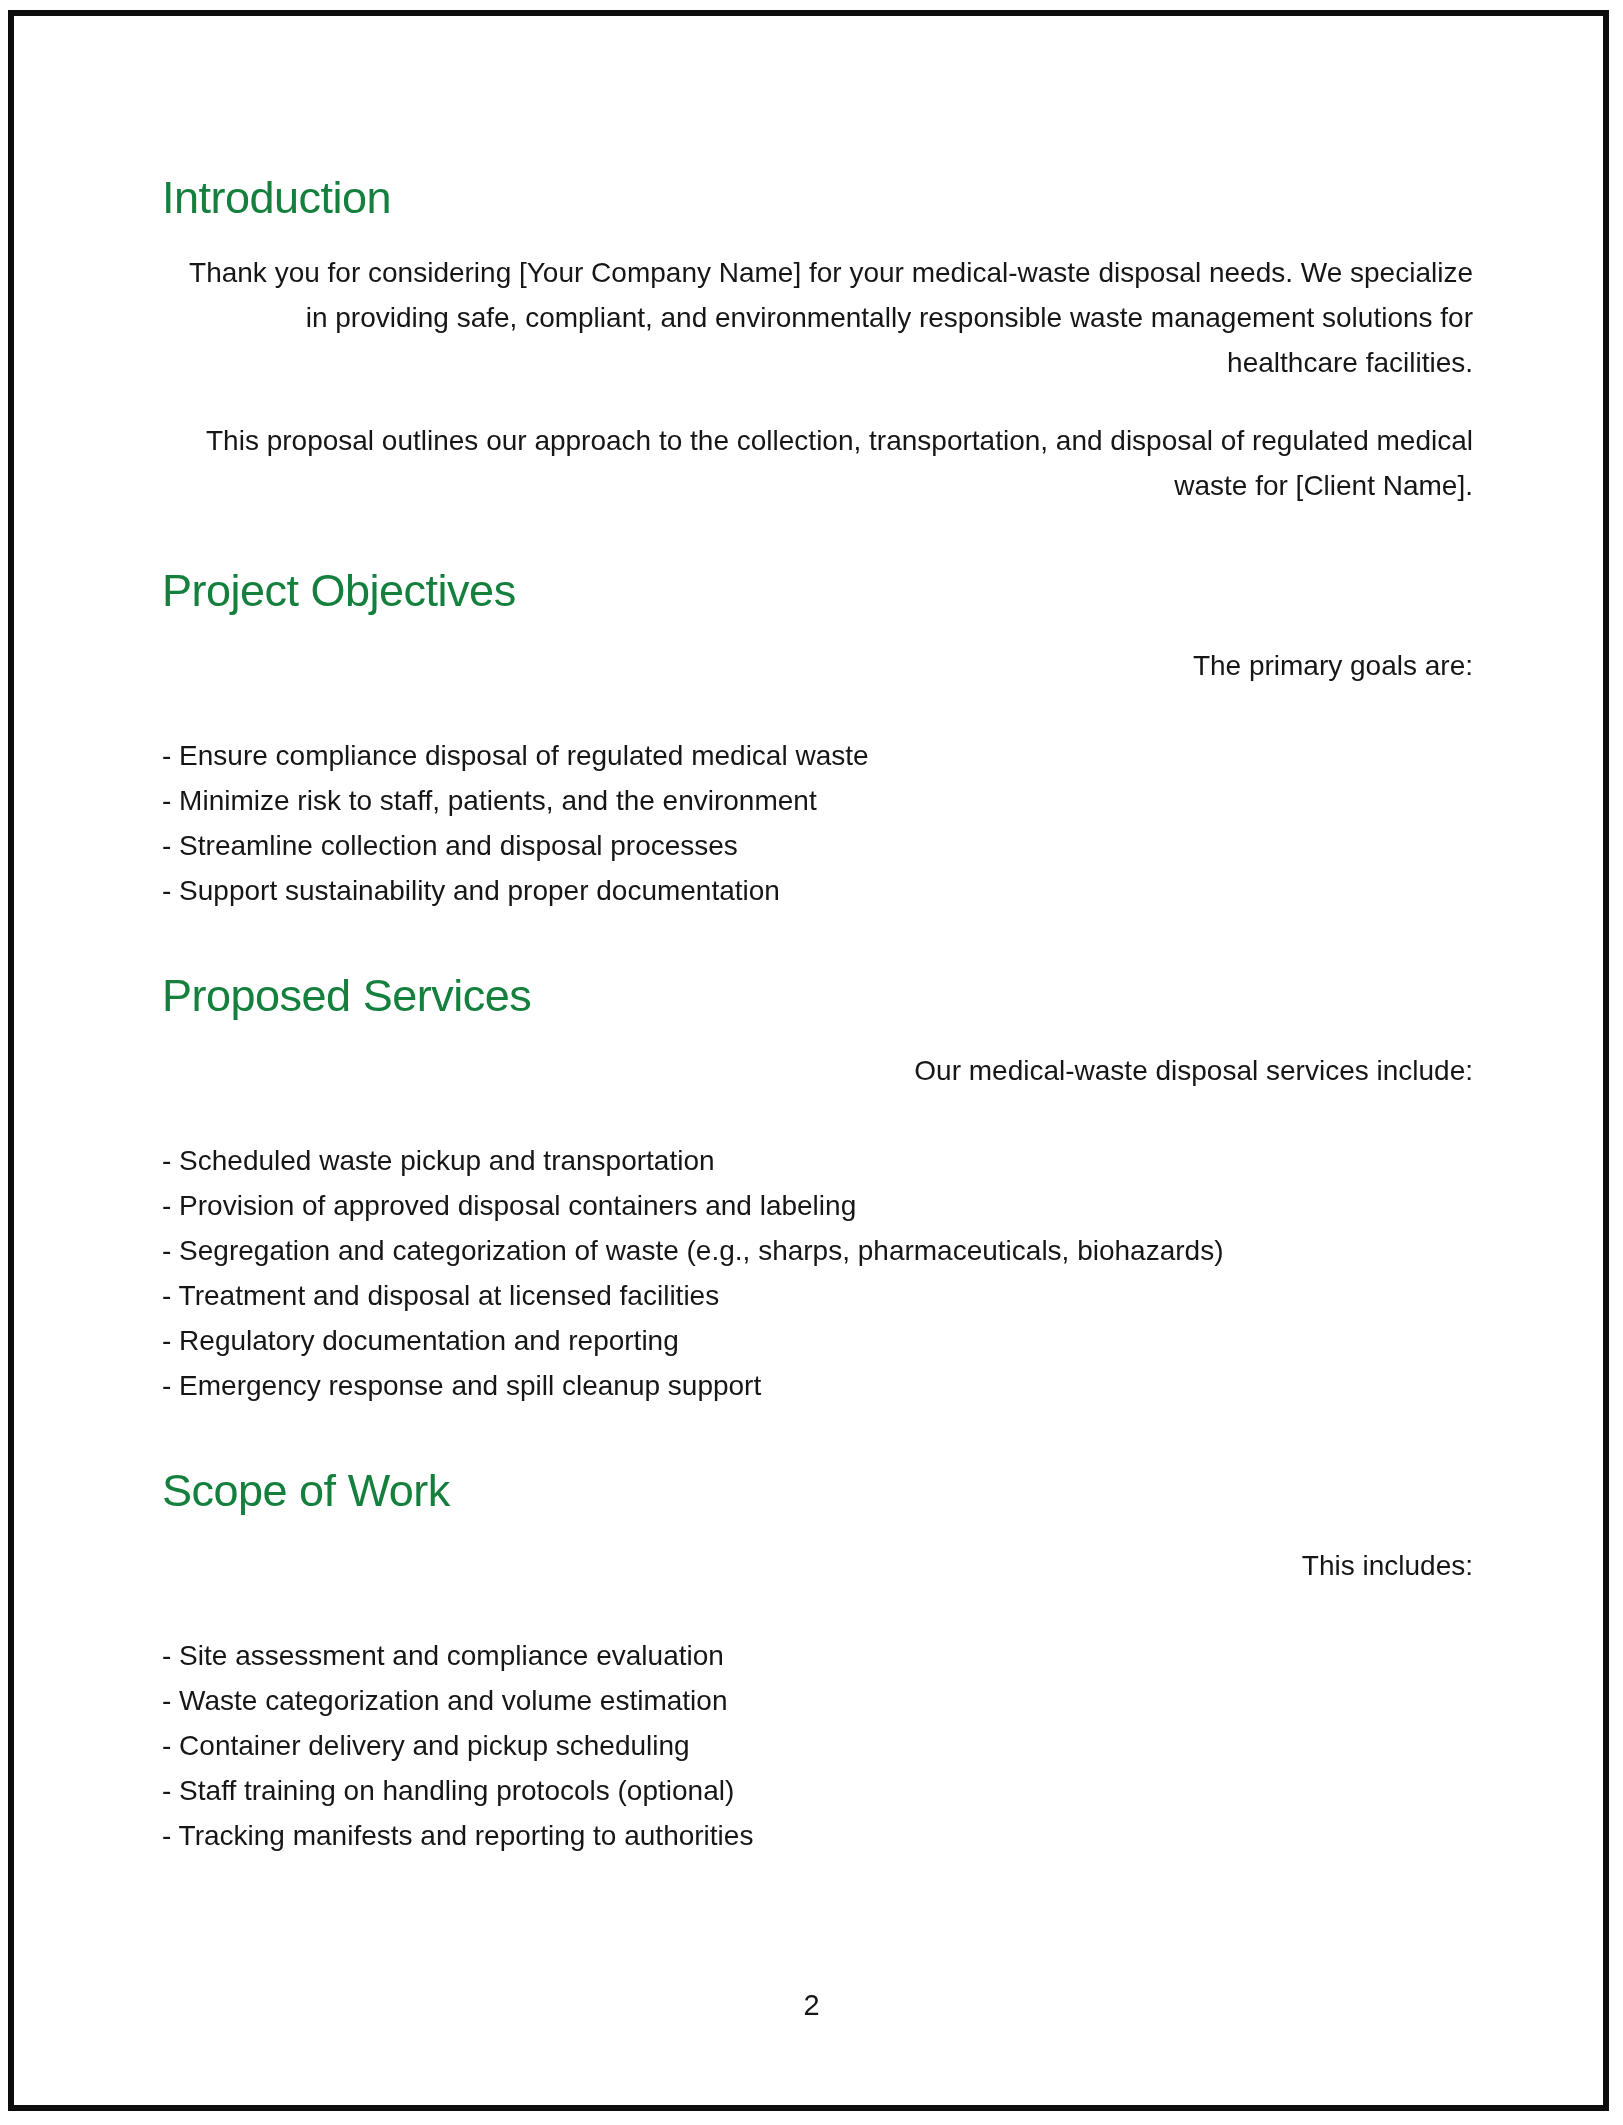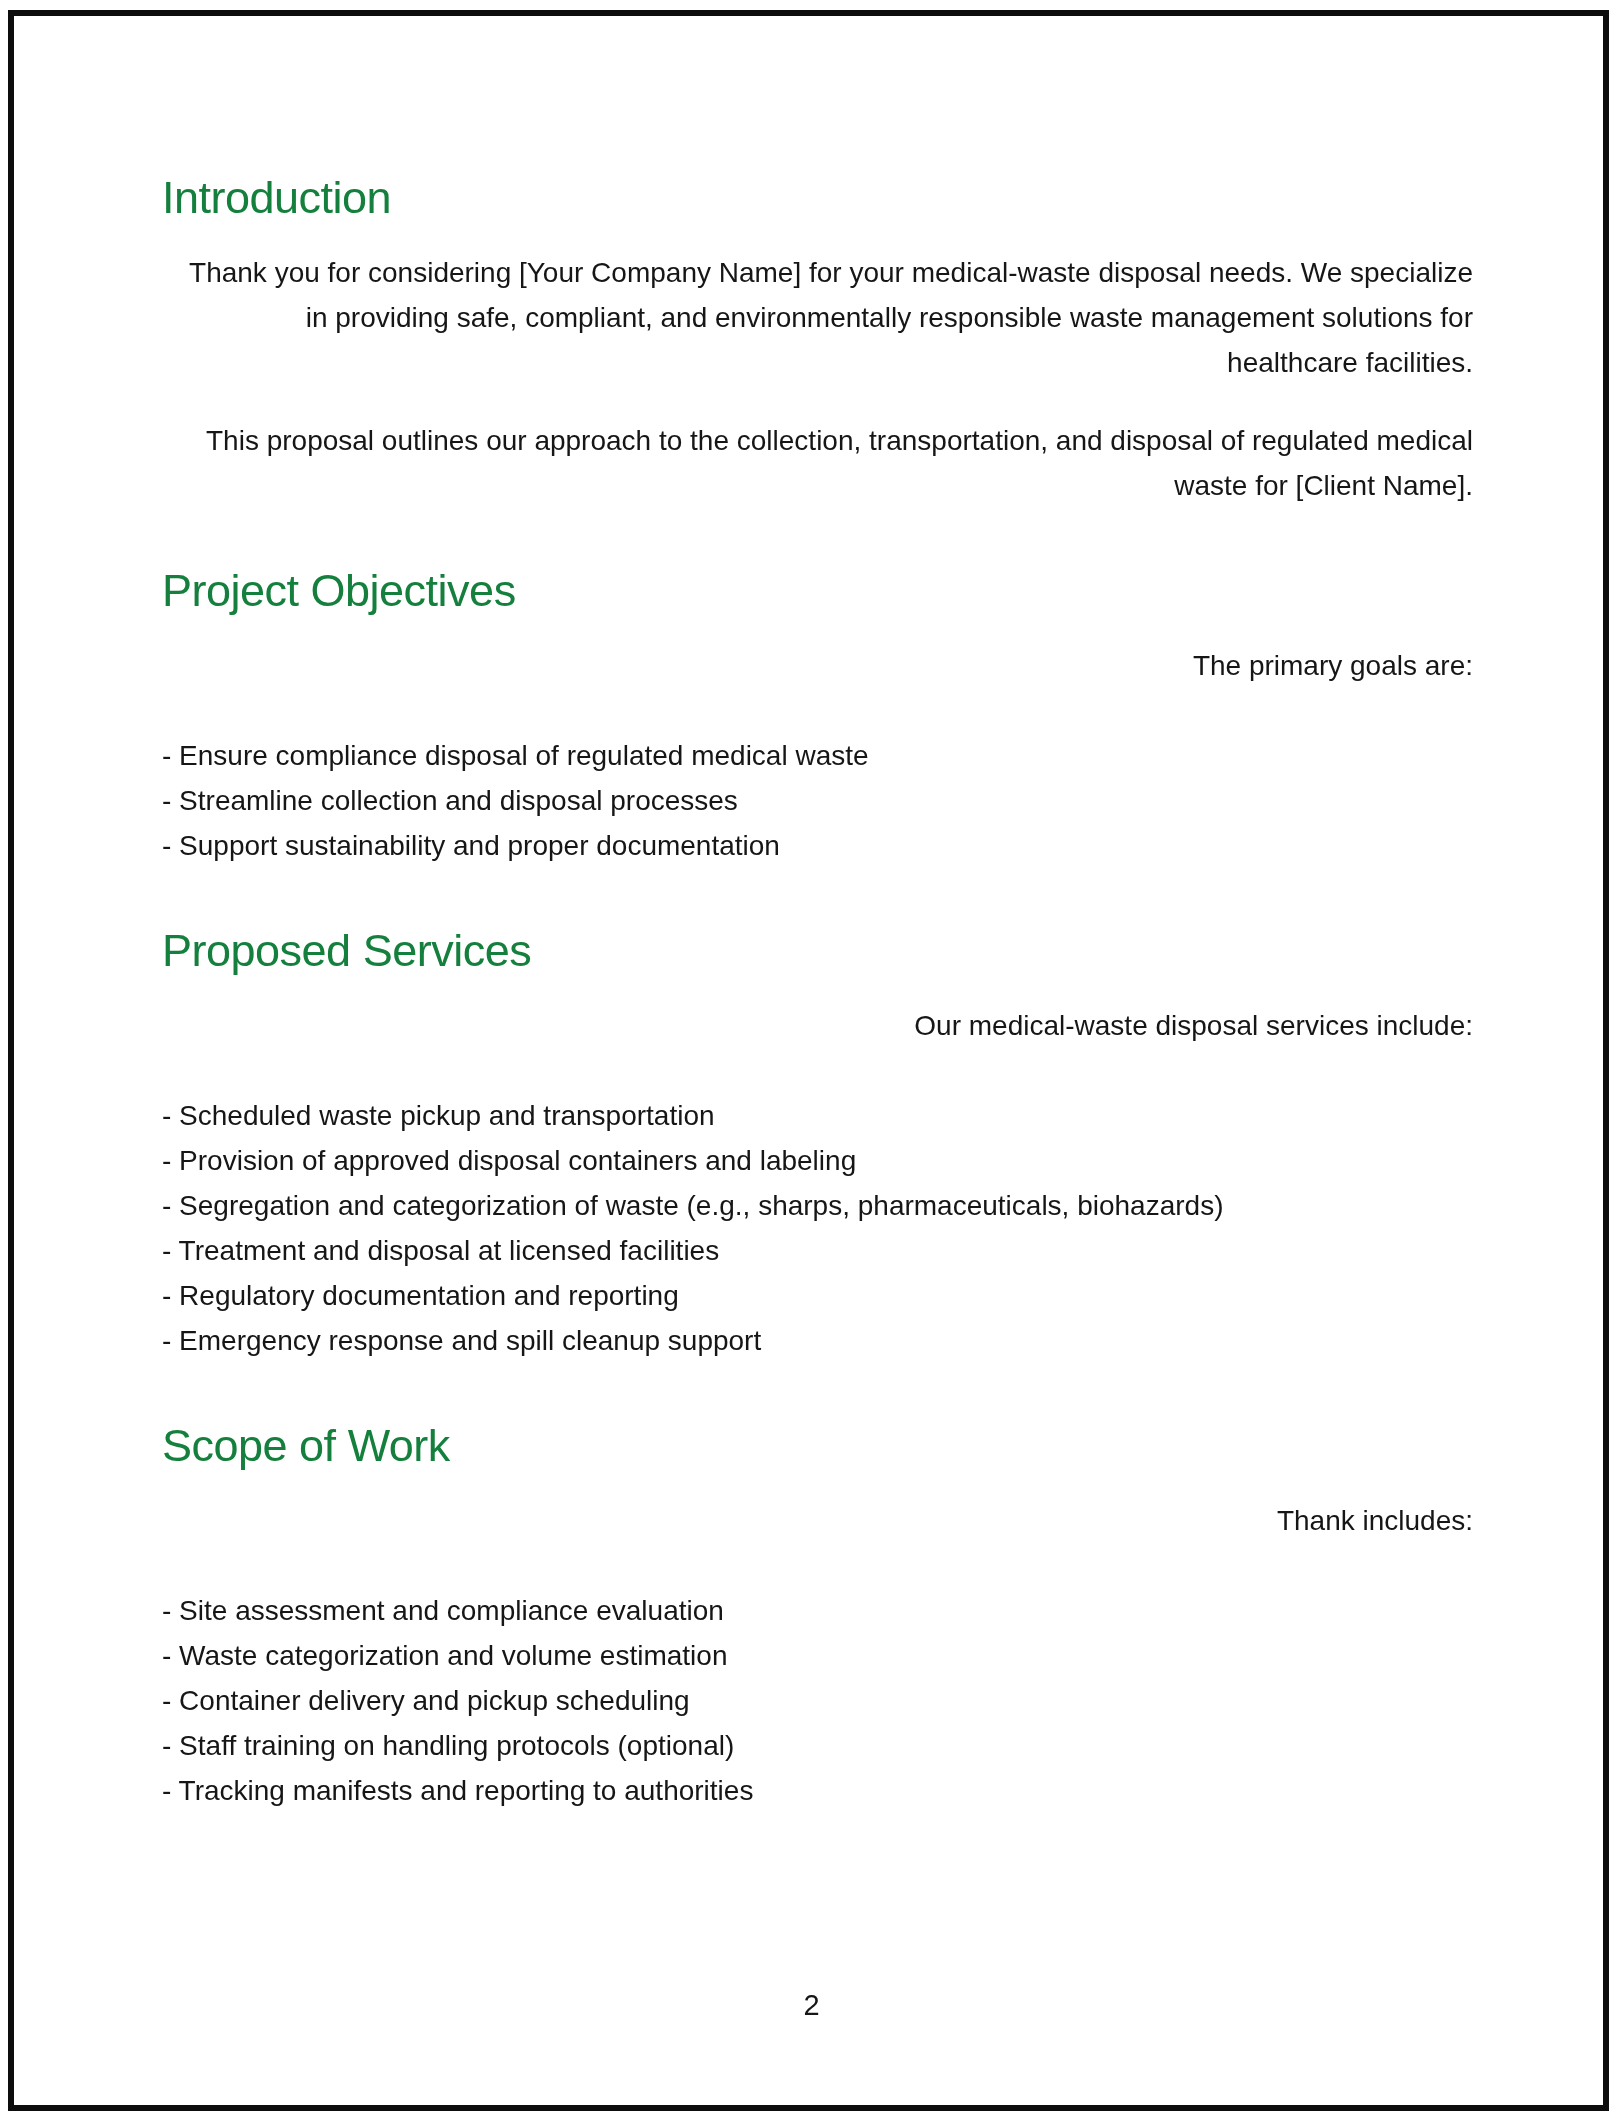--- a/index.html
+++ b/index.html
@@ -88,41 +88,42 @@
 healthcare facilities.</p>
     <p class="para">This proposal outlines our approach to the collection, transportation, and disposal of regulated medical
 waste for [Client Name].</p>
   </section>
 
   <section>
     <h2 class="section-heading">Project Objectives</h2>
     <p class="para lead">The primary goals are:</p>
     <div class="bullets">
       <p class="bullet-line">- Ensure compliance disposal of regulated medical waste</p>
+      <p class="bullet-line">- Minimize risk to staff, patients, and the environment</p>
       <p class="bullet-line">- Streamline collection and disposal processes</p>
       <p class="bullet-line">- Support sustainability and proper documentation</p>
     </div>
   </section>
 
   <section>
     <h2 class="section-heading">Proposed Services</h2>
     <p class="para lead">Our medical-waste disposal services include:</p>
     <div class="bullets">
       <p class="bullet-line">- Scheduled waste pickup and transportation</p>
       <p class="bullet-line">- Provision of approved disposal containers and labeling</p>
       <p class="bullet-line">- Segregation and categorization of waste (e.g., sharps, pharmaceuticals, biohazards)</p>
       <p class="bullet-line">- Treatment and disposal at licensed facilities</p>
       <p class="bullet-line">- Regulatory documentation and reporting</p>
       <p class="bullet-line">- Emergency response and spill cleanup support</p>
     </div>
   </section>
 
   <section>
     <h2 class="section-heading">Scope of Work</h2>
-    <p class="para lead">Thank includes:</p>
+    <p class="para lead">This includes:</p>
     <div class="bullets">
       <p class="bullet-line">- Site assessment and compliance evaluation</p>
       <p class="bullet-line">- Waste categorization and volume estimation</p>
       <p class="bullet-line">- Container delivery and pickup scheduling</p>
       <p class="bullet-line">- Staff training on handling protocols (optional)</p>
       <p class="bullet-line">- Tracking manifests and reporting to authorities</p>
     </div>
   </section>
 
 </div>

